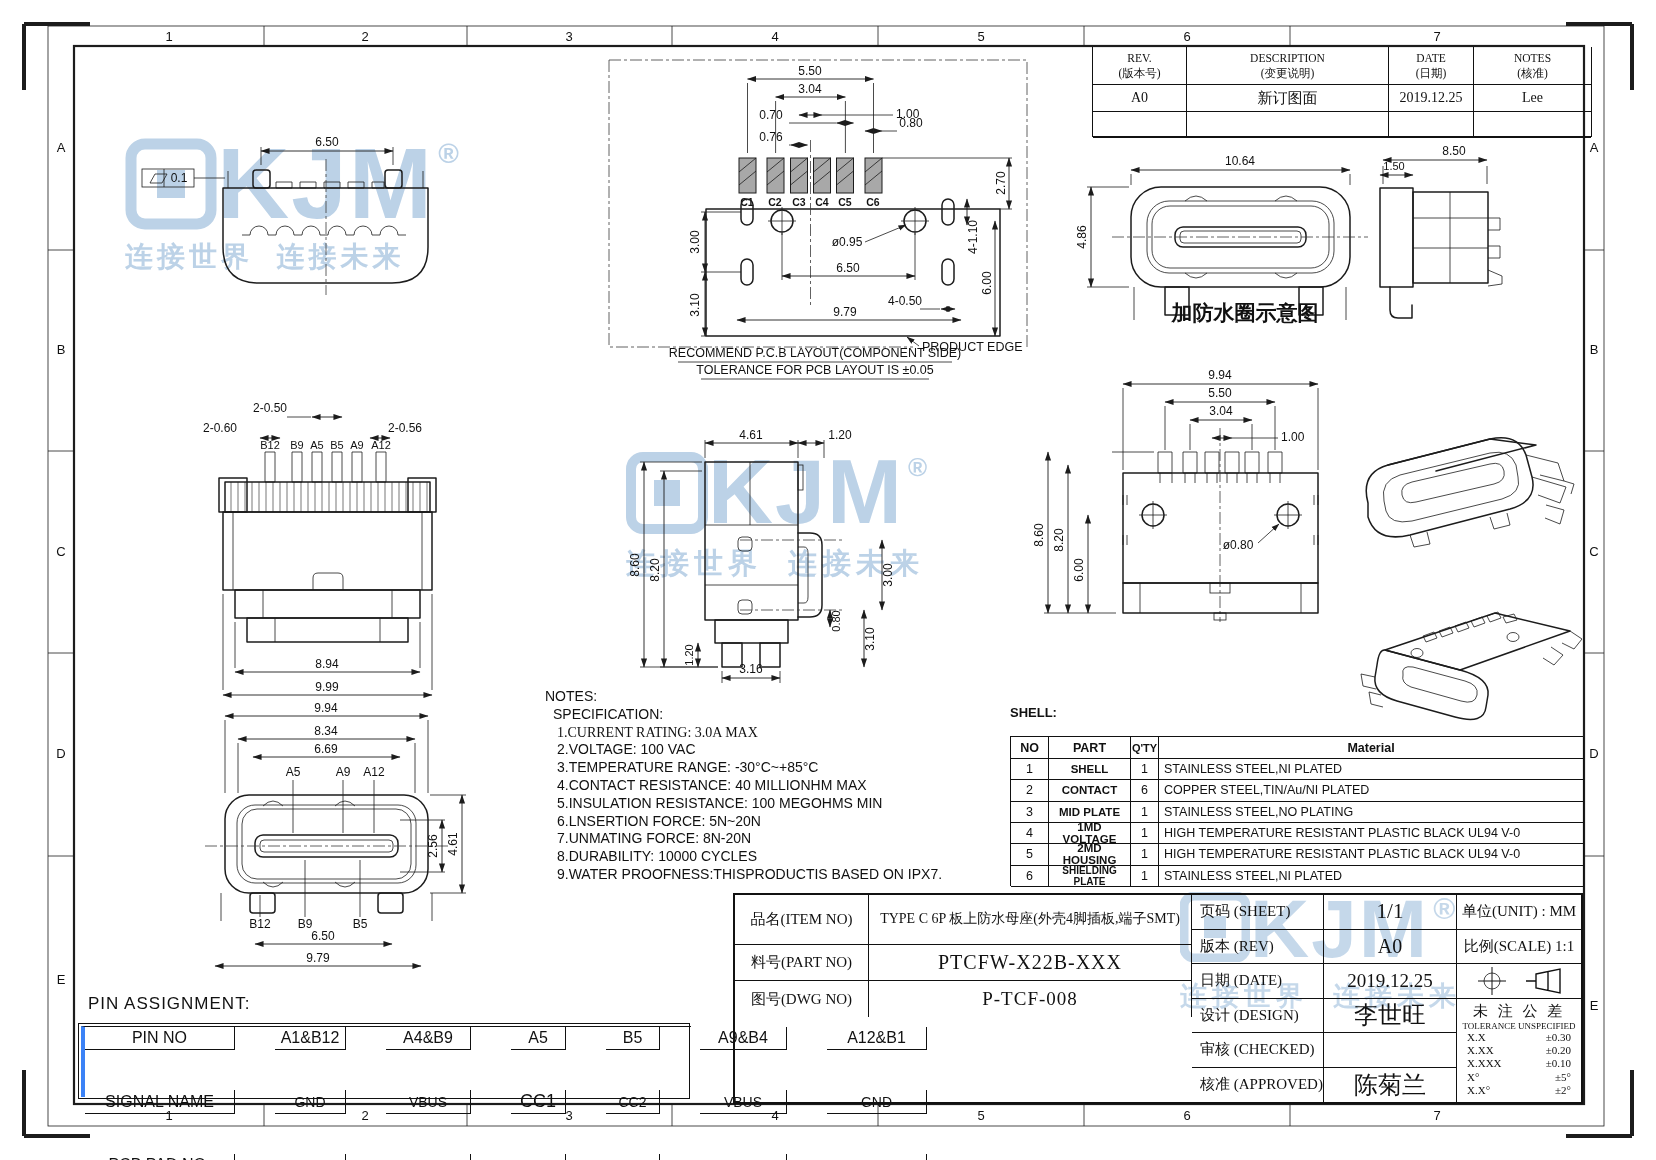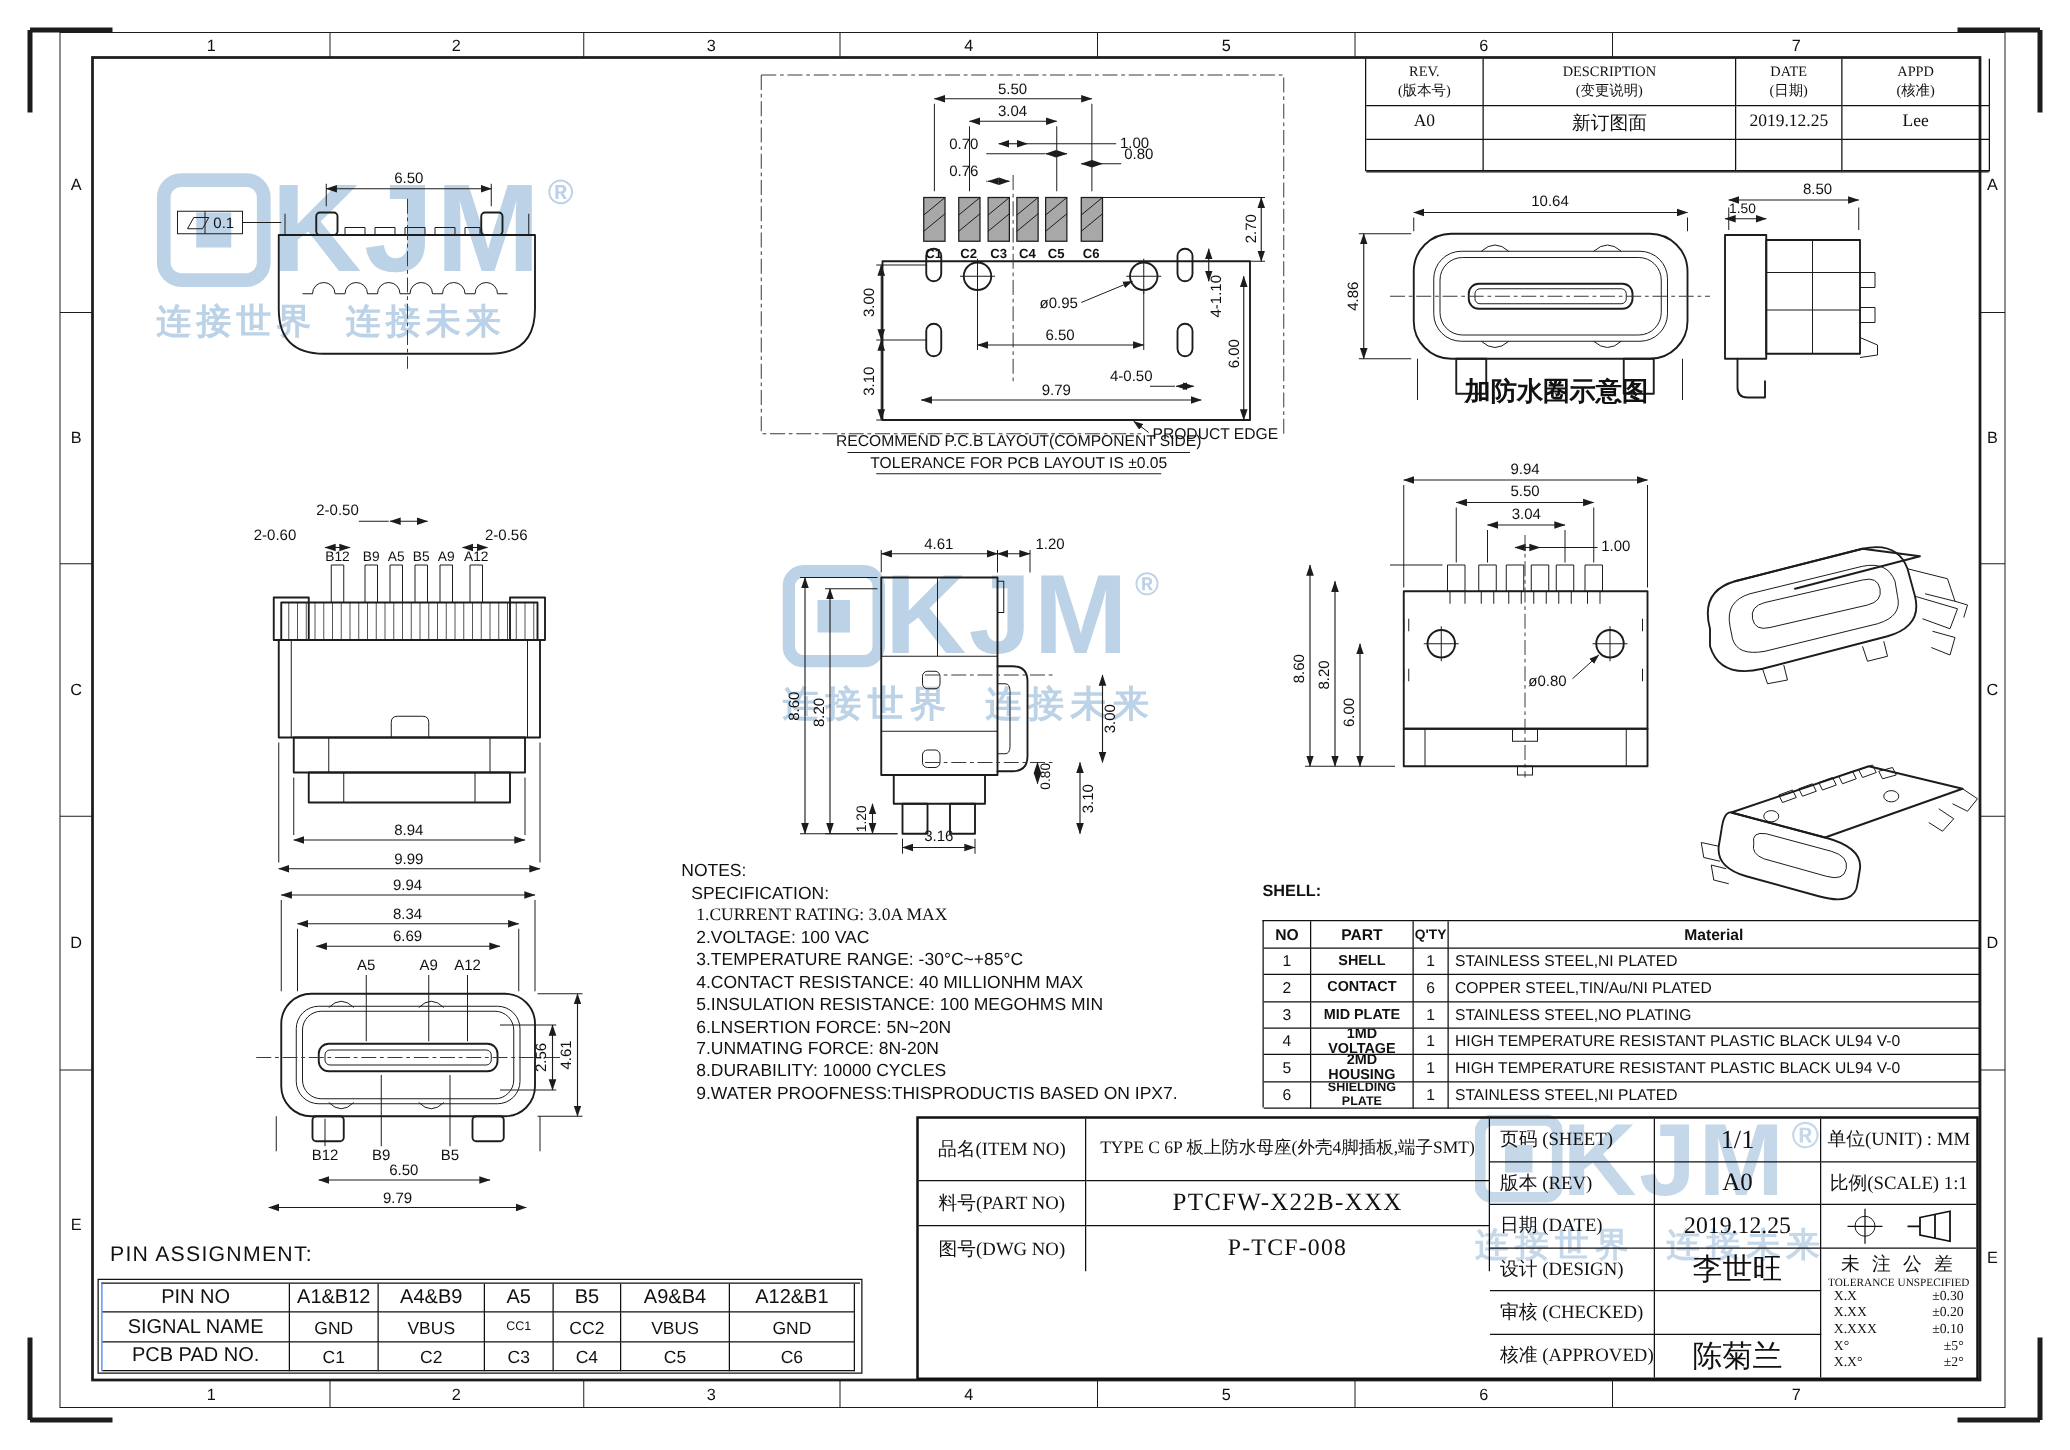--- a/index.html
+++ b/index.html
@@ -41,21 +41,21 @@
   #revtab .hc{font:11.5px "Liberation Serif",serif;line-height:1.25;flex-direction:column;}
   
   #mattab{left:1010px;top:736px;width:573px;height:150px;border-left:1.4px solid #111;border-top:1.4px solid #111;}
   #mattab .grid{display:grid;grid-template-columns:38px 82px 28px 425px;grid-template-rows:22px repeat(6,21.33px);width:100%;height:100%;}
   #mattab .cellB{font:12.5px "Liberation Sans",sans-serif;}
   #mattab .mat{justify-content:flex-start;padding-left:5px;text-align:left;}
   #mattab .pn{font-size:11.5px;font-weight:700;}
   
   #pintab{left:78px;top:1023px;width:612px;height:76px;border:1.6px solid #111;padding:2px;}
   #pintab .grid{display:grid;grid-template-columns:150px 71px 85px 55px 54px 87px 100px;grid-template-rows:repeat(3,23.4px);
-                width:100%;height:100%;border-left:1px solid #3b82f6;border-top:1px solid #111;}
+                width:100%;height:100%;border-left:4px solid #3b82f6;border-top:1px solid #111;gap:40px;}
   #pintab .cellB{border-right:1px solid #111;border-bottom:1px solid #111;font:16px "Liberation Sans",sans-serif;}
   
   #tblock{left:733px;top:893px;width:850px;height:211px;border:2px solid #111;}
   #tblock .cellB{border-right:1.4px solid #111;border-bottom:1.4px solid #111;}
   .lab{font:15px "Liberation Serif",serif;}
   .tol-row{display:flex;justify-content:space-between;padding:0 10px;font:11px "Liberation Serif",serif;line-height:13.4px;}
 </style>
 </head>
 <body>
 
@@ -451,21 +451,21 @@
         </div>
       <div class="cellB hc">
           <span>DESCRIPTION</span>
           <span>(变更说明)</span>
         </div>
       <div class="cellB hc">
           <span>DATE</span>
           <span>(日期)</span>
         </div>
       <div class="cellB hc">
-          <span>APPD</span>
+          <span>NOTES</span>
           <span>(核准)</span>
         </div>
       <div class="cellB serif" style="font-size:14px;">A0</div>
       <div class="cellB serif" style="font-size:15px;">新订图面</div>
       <div class="cellB serif" style="font-size:14px;">2019.12.25</div>
       <div class="cellB serif" style="font-size:14px;">Lee</div>
       <div class="cellB"></div>
       <div class="cellB"></div>
       <div class="cellB"></div>
       <div class="cellB"></div>
@@ -532,21 +532,21 @@
       <div class="cellB">PIN NO</div>
       <div class="cellB">A1&amp;B12</div>
       <div class="cellB">A4&amp;B9</div>
       <div class="cellB">A5</div>
       <div class="cellB">B5</div>
       <div class="cellB">A9&amp;B4</div>
       <div class="cellB">A12&amp;B1</div>
       <div class="cellB">SIGNAL NAME</div>
       <div class="cellB" style="font-size:14px;">GND</div>
       <div class="cellB" style="font-size:14px;">VBUS</div>
-      <div class="cellB" style="font-size:10px;">CC1</div>
+      <div class="cellB" style="font-size:18px;">CC1</div>
       <div class="cellB" style="font-size:14px;">CC2</div>
       <div class="cellB" style="font-size:14px;">VBUS</div>
       <div class="cellB" style="font-size:14px;">GND</div>
       <div class="cellB">PCB PAD NO.</div>
       <div class="cellB" style="font-size:14px;">C1</div>
       <div class="cellB" style="font-size:14px;">C2</div>
       <div class="cellB" style="font-size:14px;">C3</div>
       <div class="cellB" style="font-size:14px;">C4</div>
       <div class="cellB" style="font-size:14px;">C5</div>
       <div class="cellB" style="font-size:14px;">C6</div>

